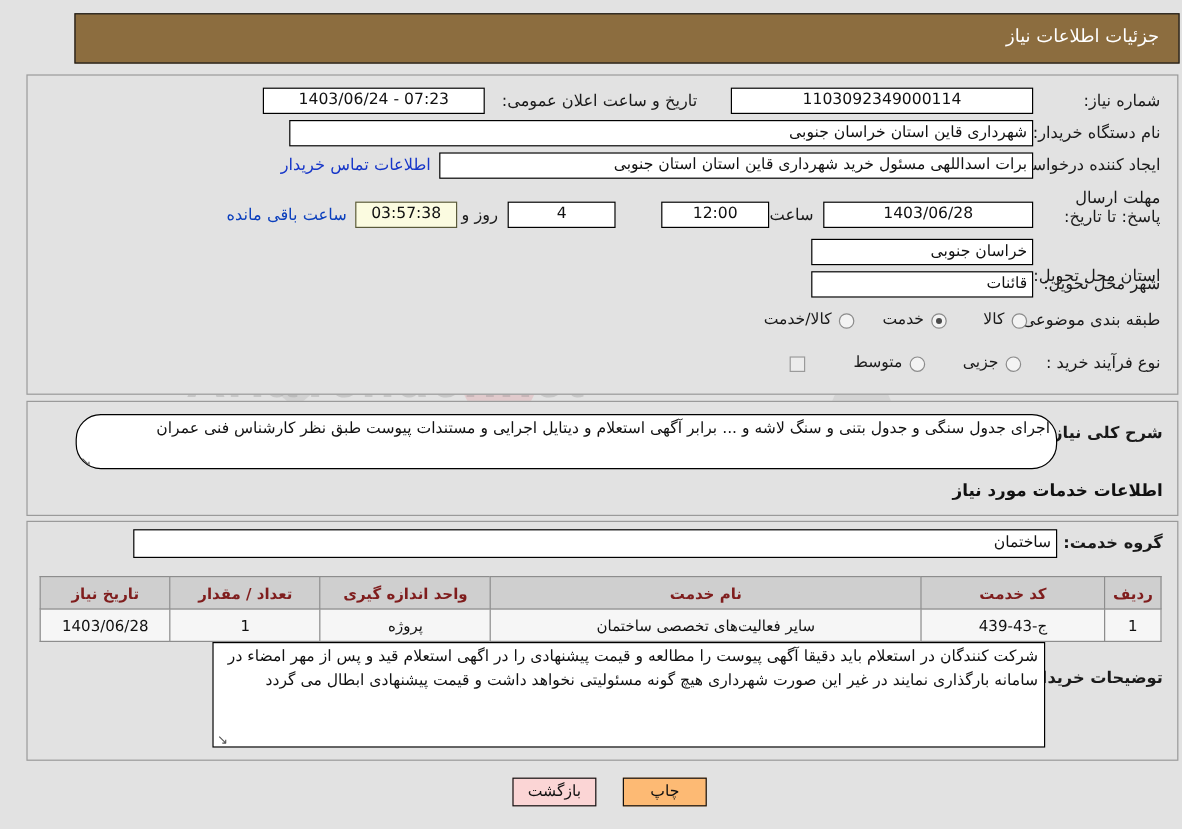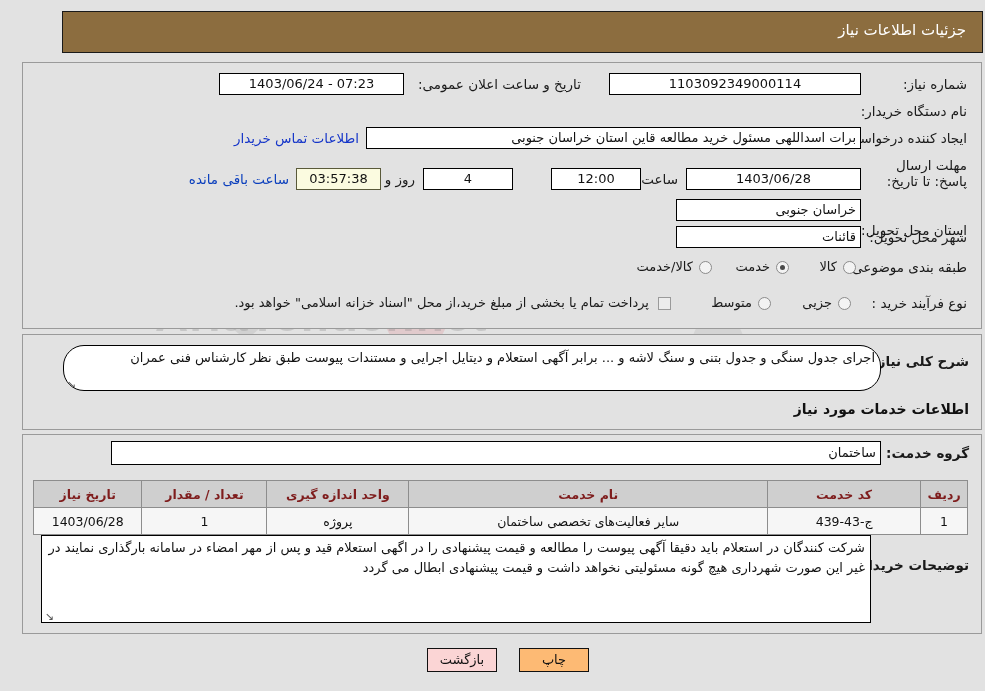--- a/index.html
+++ b/index.html
@@ -290,23 +290,24 @@
 
   <div class="panel panel-main">
 
     <div class="lbl" style="right:14px; top:13px;">شماره نیاز:</div>
     <div class="fld" style="right:120px; top:10px; width:252px;">1103092349000114</div>
 
     <div class="lbl" style="right:400px; top:13px;">تاریخ و ساعت اعلان عمومی:</div>
     <div class="fld" style="right:577px; top:10px; width:185px;">07:23 - 1403/06/24</div>
 
     <div class="lbl" style="right:14px; top:40px;">نام دستگاه خریدار:</div>
+    <div class="fld rtl-right" style="right:120px; top:37px; width:620px;">شهرداری قاین استان خراسان جنوبی</div>
 
     <div class="lbl" style="right:14px; top:67px;">ایجاد کننده درخواست:</div>
-    <div class="fld rtl-right" style="right:120px; top:64px; width:495px;">برات اسداللهی مسئول خرید مطالعه قاین استان خراسان جنوبی</div>
+    <div class="fld rtl-right" style="right:120px; top:64px; width:495px;">برات اسداللهی مسئول خرید شهرداری قاین استان استان جنوبی</div>
     <div class="link" style="right:622px; top:67px;">اطلاعات تماس خریدار</div>
 
     <div class="lbl" style="right:14px; top:94px; width:100px; line-height:16px; white-space:normal;">مهلت ارسال پاسخ: تا تاریخ:</div>
     <div class="fld" style="right:120px; top:105px; width:175px;">1403/06/28</div>
     <div class="lbl" style="right:303px; top:108px;padding-left:36px;">ساعت</div>
     <div class="fld" style="right:340px; top:105px; width:90px;">12:00</div>
     <div class="fld" style="right:468px; top:105px; width:90px;">4</div>
     <div class="lbl" style="right:566px; top:108px;">روز و</div>
     <div class="fld yellow" style="right:600px; top:105px; width:85px;">03:57:38</div>
     <div class="lbl blue" style="right:692px; top:108px;">ساعت باقی مانده</div>
@@ -324,21 +325,20 @@
     <div class="radio-lbl" style="right:211px; top:196px;">خدمت</div>
     <div class="radio" style="right:269px; top:198px;"></div>
     <div class="radio-lbl" style="right:288px; top:196px;">کالا/خدمت</div>
 
     <div class="lbl" style="right:14px; top:232px;">نوع فرآیند خرید :</div>
     <div class="radio" style="right:130px; top:234px;"></div>
     <div class="radio-lbl" style="right:149px; top:232px;">جزیی</div>
     <div class="radio" style="right:210px; top:234px;"></div>
     <div class="radio-lbl" style="right:229px; top:232px;">متوسط</div>
     <div class="chk" style="right:310px; top:234px;"></div>
-    <div class="radio-lbl" style="right:332px; top:232px;">پرداخت تمام یا بخشی از مبلغ خرید،از محل "اسناد خزانه اسلامی" خواهد بود.</div>
   </div>
 
   <div class="panel panel-desc">
     <div class="lbl bold" style="right:12px; top:18px;">شرح کلی نیاز:</div>
     <div class="ta" style="right:100px; top:10px; width:818px; height:46px;border-radius:21px;">
       <span>اجرای جدول سنگی و جدول بتنی و سنگ لاشه و ... برابر  آگهی استعلام و دیتایل اجرایی و مستندات پیوست طبق نظر کارشناس فنی عمران</span>
       <span class="grip">↘</span>
     </div>
     <div class="section-head" style="right:12px; top:66px;">اطلاعات خدمات مورد نیاز</div>
   </div>
@@ -365,21 +365,21 @@
           <td>ج-43-439</td>
           <td>سایر فعالیت‌های تخصصی ساختمان</td>
           <td>پروژه</td>
           <td>1</td>
           <td>1403/06/28</td>
         </tr>
       </tbody>
     </table>
 
     <div class="lbl bold" style="right:12px; top:122px;">توضیحات خریدار:</div>
-    <div class="ta" style="right:110px; top:100px; width:830px; height:88px;margin-left:39px;">
+    <div class="ta" style="right:110px; top:100px; width:694px; height:88px;margin-left:39px;">
       <span>شرکت کنندگان در استعلام باید دقیقا آگهی پیوست را مطالعه و قیمت پیشنهادی را در اگهی استعلام قید و پس از مهر امضاء در سامانه بارگذاری نمایند در غیر این صورت شهرداری هیچ گونه مسئولیتی نخواهد داشت و قیمت پیشنهادی ابطال می گردد</span>
       <span class="grip">↘</span>
     </div>
   </div>
 
   <div class="btn btn-print" style="left:519px; top:648px; width:70px;">چاپ</div>
   <div class="btn btn-back" style="left:427px; top:648px; width:70px;">بازگشت</div>
 
 </div>
 

